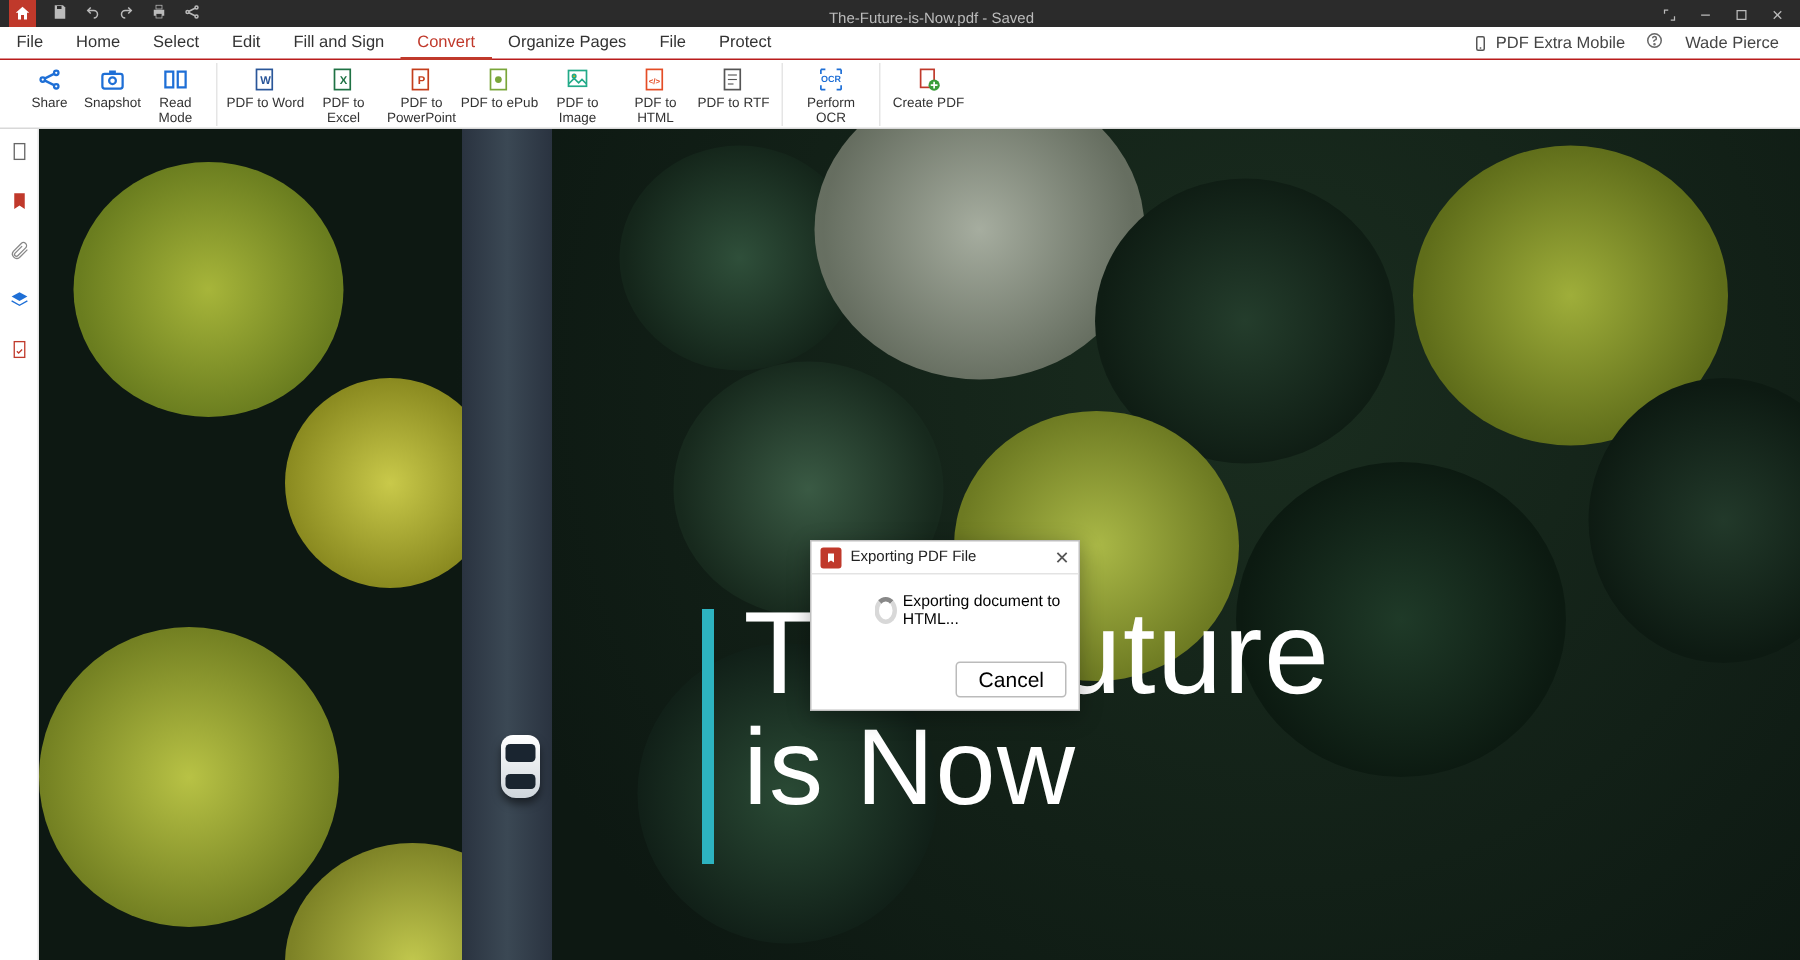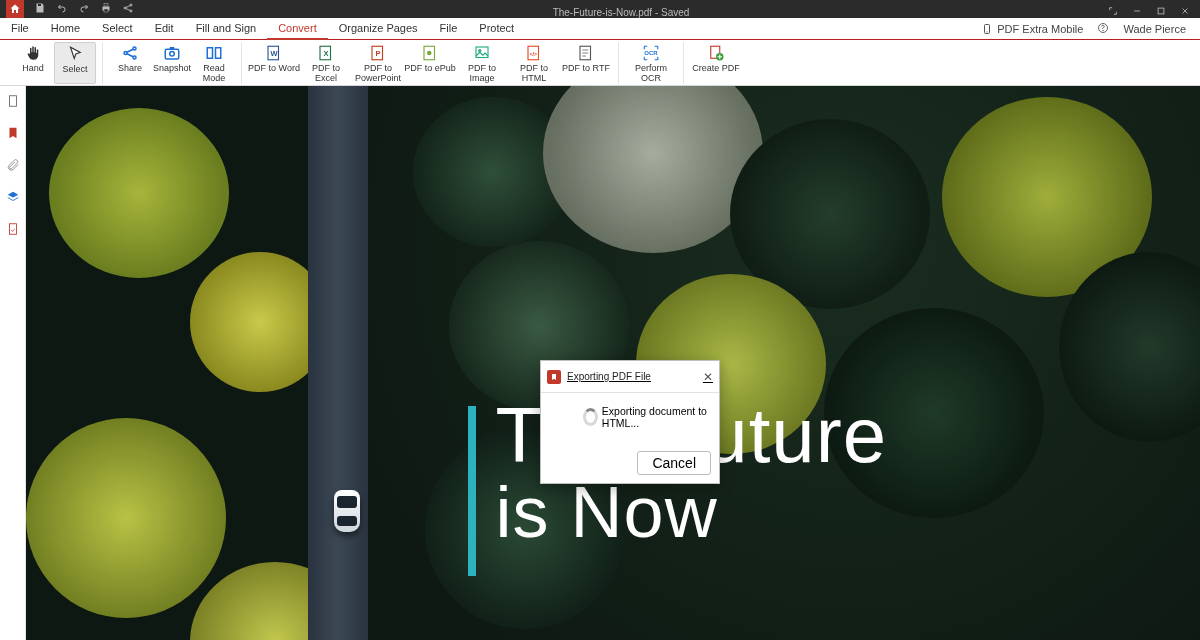--- a/index.html
+++ b/index.html
@@ -49,21 +49,21 @@
   .headline { position:absolute; left:40%; top:56%; color:#fff; font-weight:300; letter-spacing:1px; }
   .headline .bar { position:absolute; left:-28px; top:10px; width:8px; height:170px; background:#2db3c0; }
   .headline .l1 { font-size:78px; line-height:1; }
   .headline .l2 { font-size:72px; line-height:1; font-weight:400; margin-top:2px; }
   .nav-chevron { position:absolute; top:50%; transform:translateY(-50%); color:#ddd; font-size:18px; width:14px; text-align:center; }
   .nav-chevron.left { left:-1px; background:#fff; height:40px; line-height:40px;}
   .nav-chevron.right{ right:-1px; background:#fff; height:40px; line-height:40px;}
 
   
   .dialog { position:absolute; left:514px; top:274px; width:180px; background:#fff; border:1px solid #bfbfbf; box-shadow:0 4px 14px rgba(0,0,0,.3); font-size:10.5px; }
-  .dlg-title { display:flex; align-items:center; height:32px; padding:0 6px; border-bottom:1px solid #e3e3e3;text-decoration:underline; }
+  .dlg-title { display:flex; align-items:center; height:22px; padding:0 6px; border-bottom:1px solid #e3e3e3; }
   .dlg-title .logo { width:14px; height:14px; background:#c0392b; border-radius:2px; margin-right:6px; display:flex;align-items:center;justify-content:center;}
   .dlg-title .txt { flex:1; font-size:10px; color:#222; }
   .dlg-title .x { font-size:12px; color:#555; cursor:pointer; }
   .dlg-body { display:flex; align-items:center; gap:4px; padding:12px 10px 16px 10px;margin-left:32px; }
   .spinner { width:18px; height:18px; border:3px solid #d8d8d8; border-top-color:#888; border-radius:50%; }
   .dlg-foot { display:flex; justify-content:flex-end; padding:6px 8px 8px; }
   .dlg-foot button { font-size:14px; padding:3px 14px; background:#fff; border:1px solid #bbb; border-radius:3px; cursor:pointer; }
 </style>
 </head>
 <body>
@@ -141,38 +141,20 @@
     <span><svg viewBox="0 0 24 24" fill="none" stroke="#666" stroke-width="2">
           <circle cx="12" cy="12" r="9"></circle>
           <path d="M9.5 9a2.5 2.5 0 1 1 3 2.5c-1 .3-1.5 1-1.5 2"></path>
           <circle cx="12" cy="17" r=".7" fill="#666"></circle>
         </svg></span>
     <span>Wade Pierce</span>
   </div>
 </div>
 
 <div class="ribbon">
-  <div class="rgrp">
-    <div class="rbtn">
-      <span class="ic">
-          <svg viewBox="0 0 24 24" width="18" height="18" fill="#333">
-            <path d="M8 13V6a1 1 0 1 1 2 0v5h1V4a1 1 0 0 1 2 0v7h1V5a1 1 0 0 1 2 0v7h1V8a1 1 0 0 1 2 0v7a6 6 0 0 1-6 6h-1a6 6 0 0 1-5-3l-2-4a1 1 0 0 1 2-1z"></path>
-          </svg>
-        </span>
-      <span class="lbl">Hand</span>
-    </div>
-    <div class="rbtn sel">
-      <span class="ic">
-          <svg viewBox="0 0 24 24" width="18" height="18" fill="none" stroke="#333" stroke-width="1.5">
-            <path d="M6 3l5 15 2-6 6-2z" fill="#fff"></path>
-          </svg>
-        </span>
-      <span class="lbl">Select</span>
-    </div>
-  </div>
   <div class="rgrp">
     <div class="rbtn">
       <span class="ic">
           <svg viewBox="0 0 24 24" width="18" height="18" fill="none" stroke="#1e6fd6" stroke-width="2">
             <circle cx="6" cy="12" r="2"></circle>
             <circle cx="18" cy="6" r="2"></circle>
             <circle cx="18" cy="18" r="2"></circle>
             <path d="M8 11l8-4M8 13l8 4"></path>
           </svg>
         </span>

